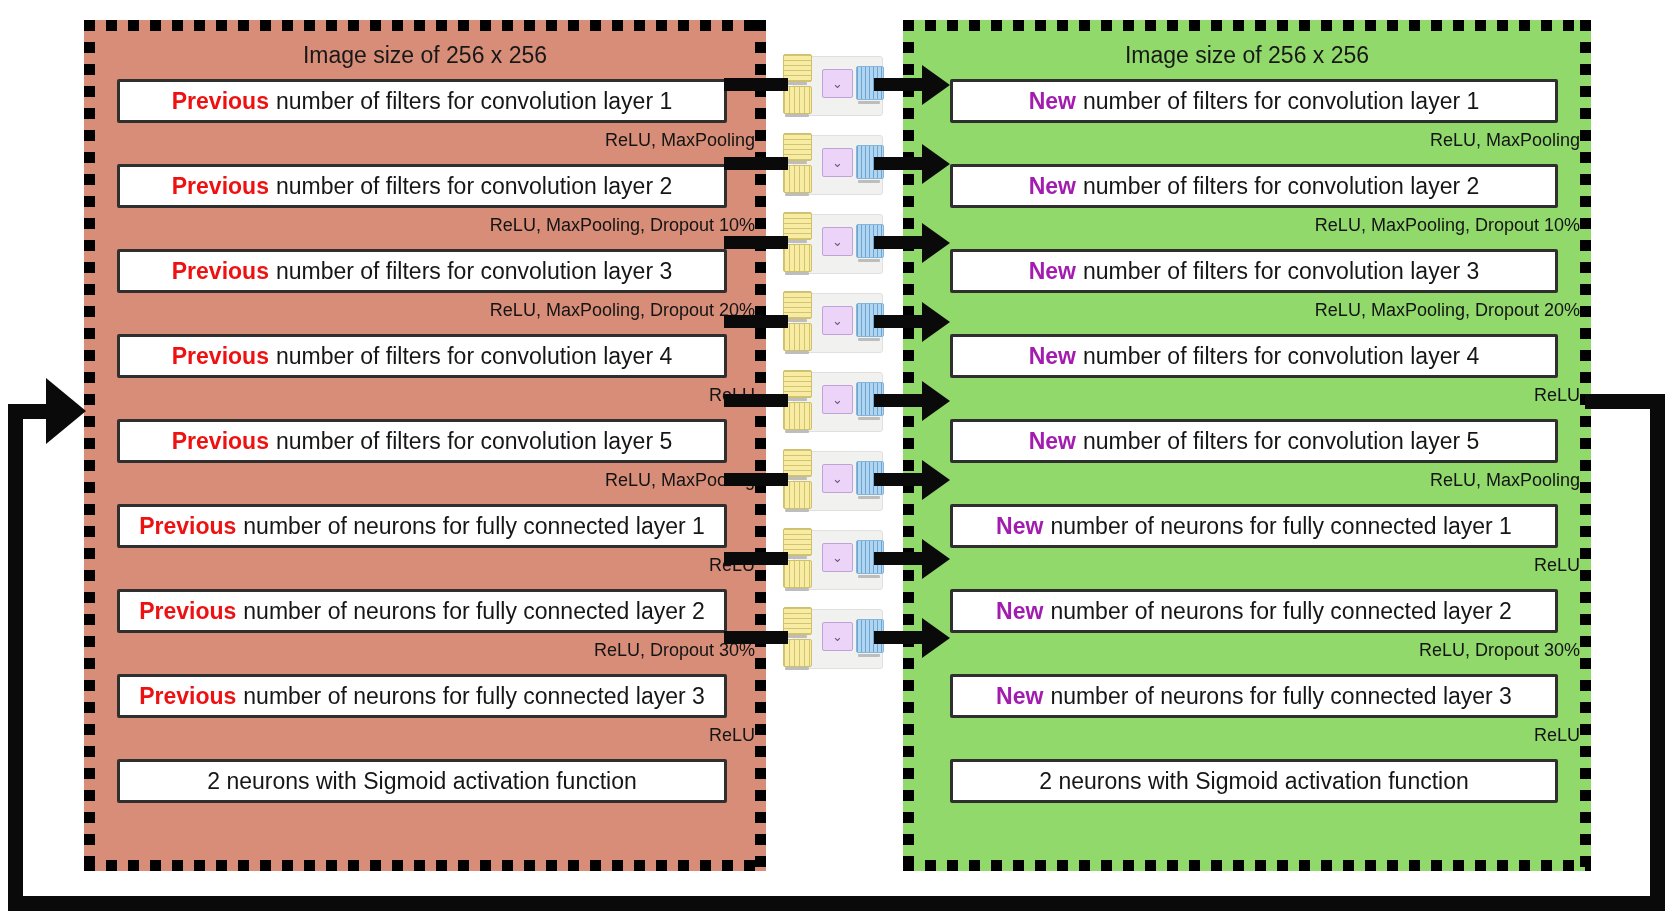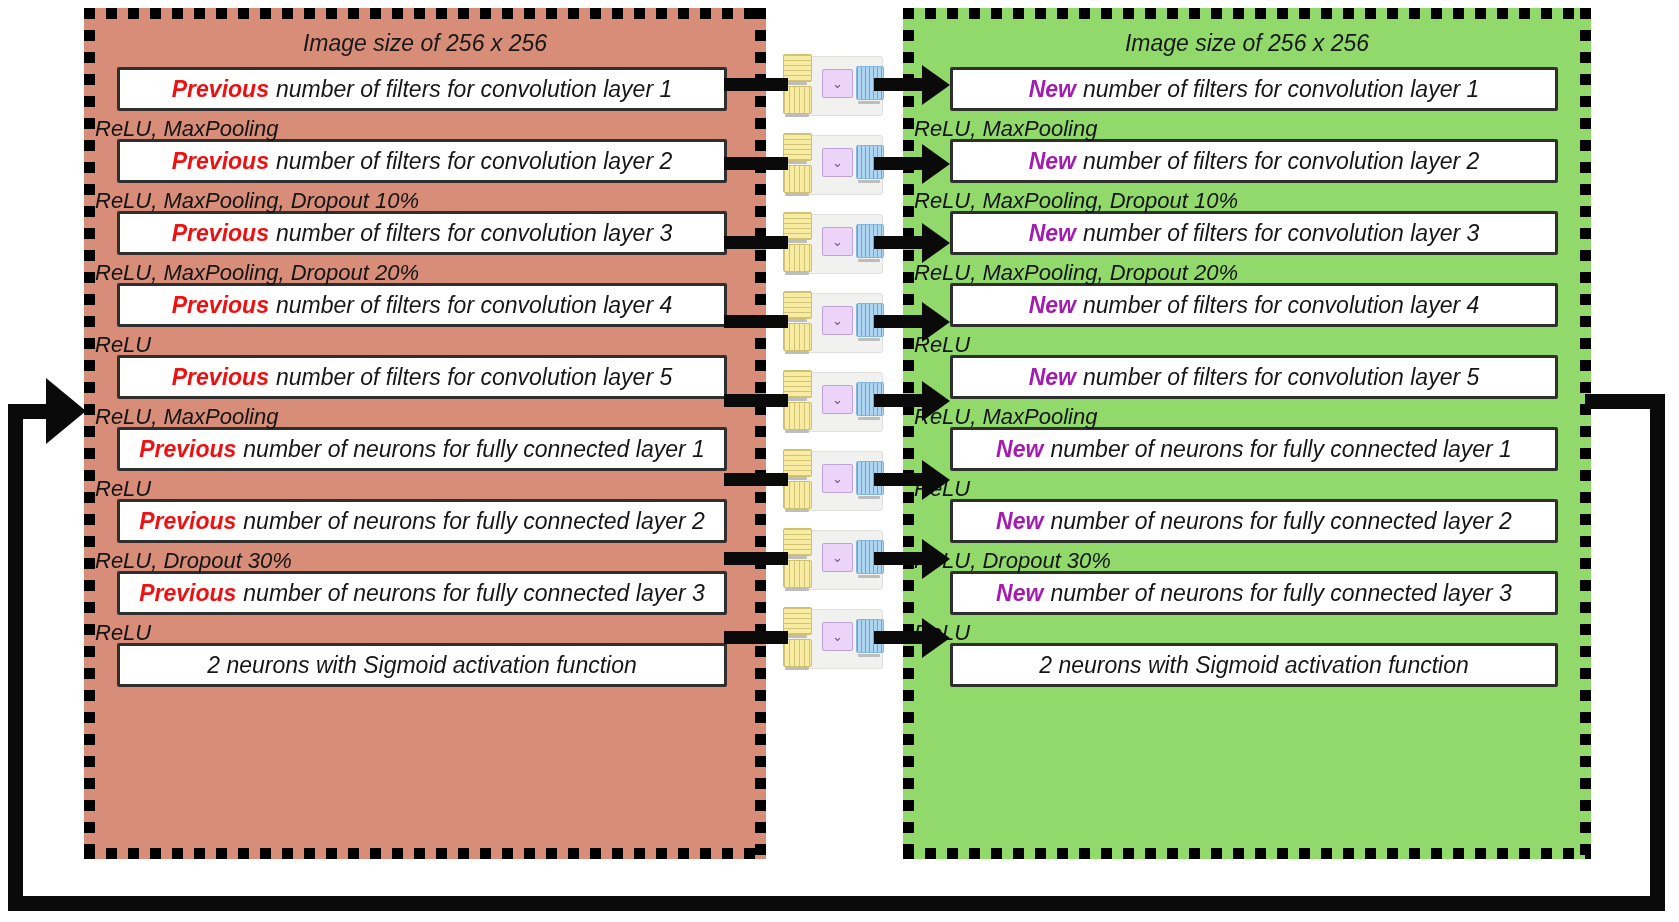--- a/index.html
+++ b/index.html
@@ -1,41 +1,41 @@
 <!DOCTYPE html>
 <html><head>
 <meta charset="utf-8">
 <style>
   html,body{margin:0;padding:0;background:#ffffff;}
   .canvas{
     position:relative;width:1679px;height:922px;background:#ffffff;
     font-family:"Liberation Sans",sans-serif;overflow:hidden;
   }
   
-  .panel{position:absolute;top:8px;height:851px;box-sizing:border-box;font-style:italic;}
+  .panel{position:absolute;top:20px;height:851px;box-sizing:border-box;}
   .panel.left{left:84px;width:682px;background:#d78d78;}
   .panel.right{left:903px;width:688px;background:#91d96b;}
   
   .edge{position:absolute;pointer-events:none;}
   .edge.h{left:0;right:0;height:11px;background:repeating-linear-gradient(90deg,#000 0 11px,transparent 11px 22px);}
   .edge.v{top:0;bottom:0;width:11px;background:repeating-linear-gradient(180deg,#000 0 11px,transparent 11px 22px);}
   .edge.t{top:0;} .edge.b{bottom:0;} .edge.l{left:0;} .edge.r{right:0;}
   .panel-inner{position:absolute;inset:11px;padding-top:2px;}
   .panel-title{height:46px;line-height:44px;text-align:center;font-size:23px;color:#181818;}
   .row-box{
     height:44px;background:#ffffff;border:3px solid #2f2f2f;border-radius:2px;
     box-sizing:border-box;display:flex;align-items:center;justify-content:center;
     font-size:23px;color:#161616;white-space:nowrap;overflow:hidden;
   }
   .panel.left  .row-box{margin:0 28px 0 22px;text-align:center;}
   .panel.right .row-box{margin:0 22px 0 36px;}
   .kw{font-weight:bold;margin-right:7px;}
   .panel.left  .kw{color:#ee1111;}
   .panel.right .kw{color:#a21caf;}
-  .between{height:28px;line-height:35px;text-align:left;font-size:22px;color:#141414;}
+  .between{height:41px;line-height:35px;text-align:right;font-size:18px;color:#141414;}
   
   .bar-left{position:absolute;left:724px;width:64px;height:13px;background:#0a0a0a;z-index:5;}
   .arrow-right{position:absolute;left:874px;width:76px;height:40px;z-index:5;}
   .ar-bar{position:absolute;left:0;top:13px;width:50px;height:13px;background:#0a0a0a;}
   .ar-head{position:absolute;left:48px;top:0;width:0;height:0;
     border-left:28px solid #0a0a0a;border-top:20px solid transparent;border-bottom:20px solid transparent;}
   .mid{position:absolute;left:783px;width:100px;height:64px;z-index:4;}
   .mid-bg{position:absolute;left:10px;top:3px;width:88px;height:58px;background:#f1f1f0;border:1px solid #e0e0de;border-radius:3px;}
   .doc-y{position:absolute;width:27px;height:26px;background:#f8ebA2;background:#f8eba2;border:1px solid #cfc06e;border-radius:2px;
     background-image:repeating-linear-gradient(180deg,rgba(165,145,60,.45) 0 1px,transparent 1px 5px);}

